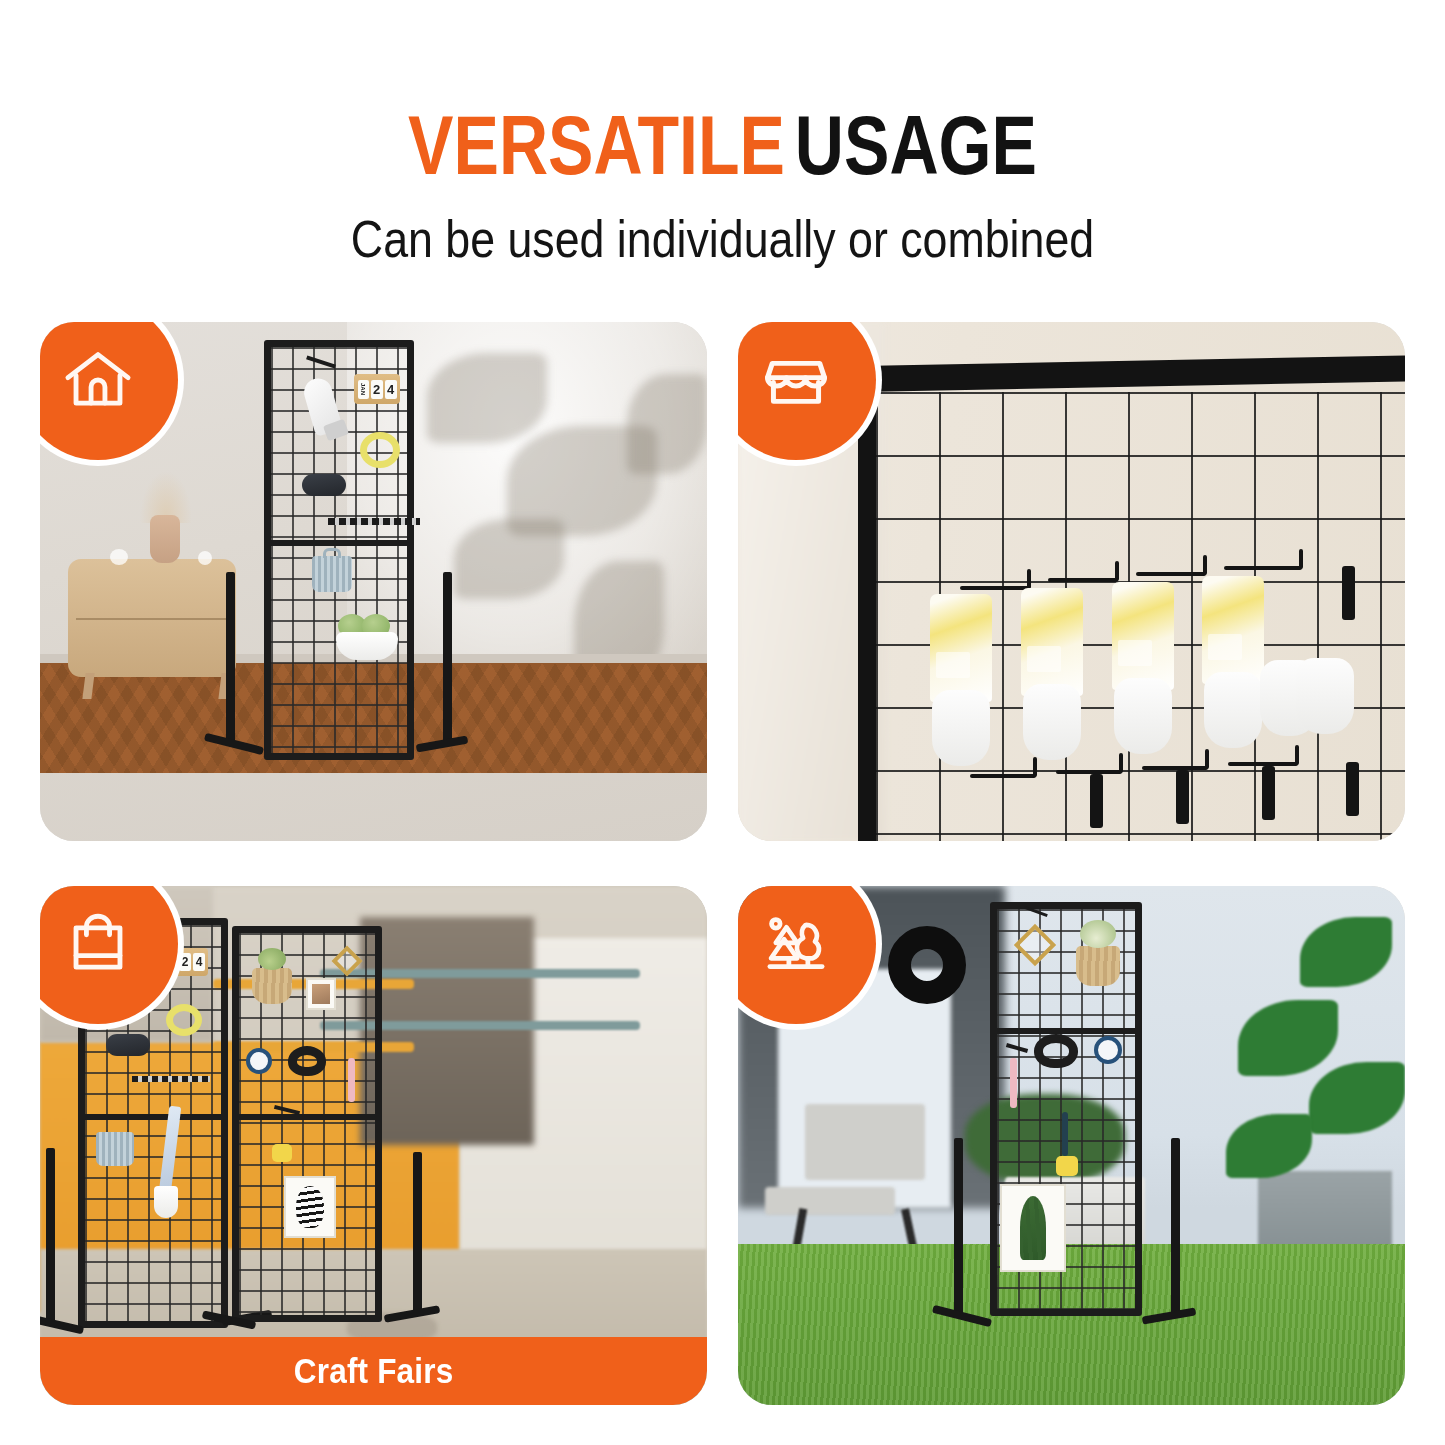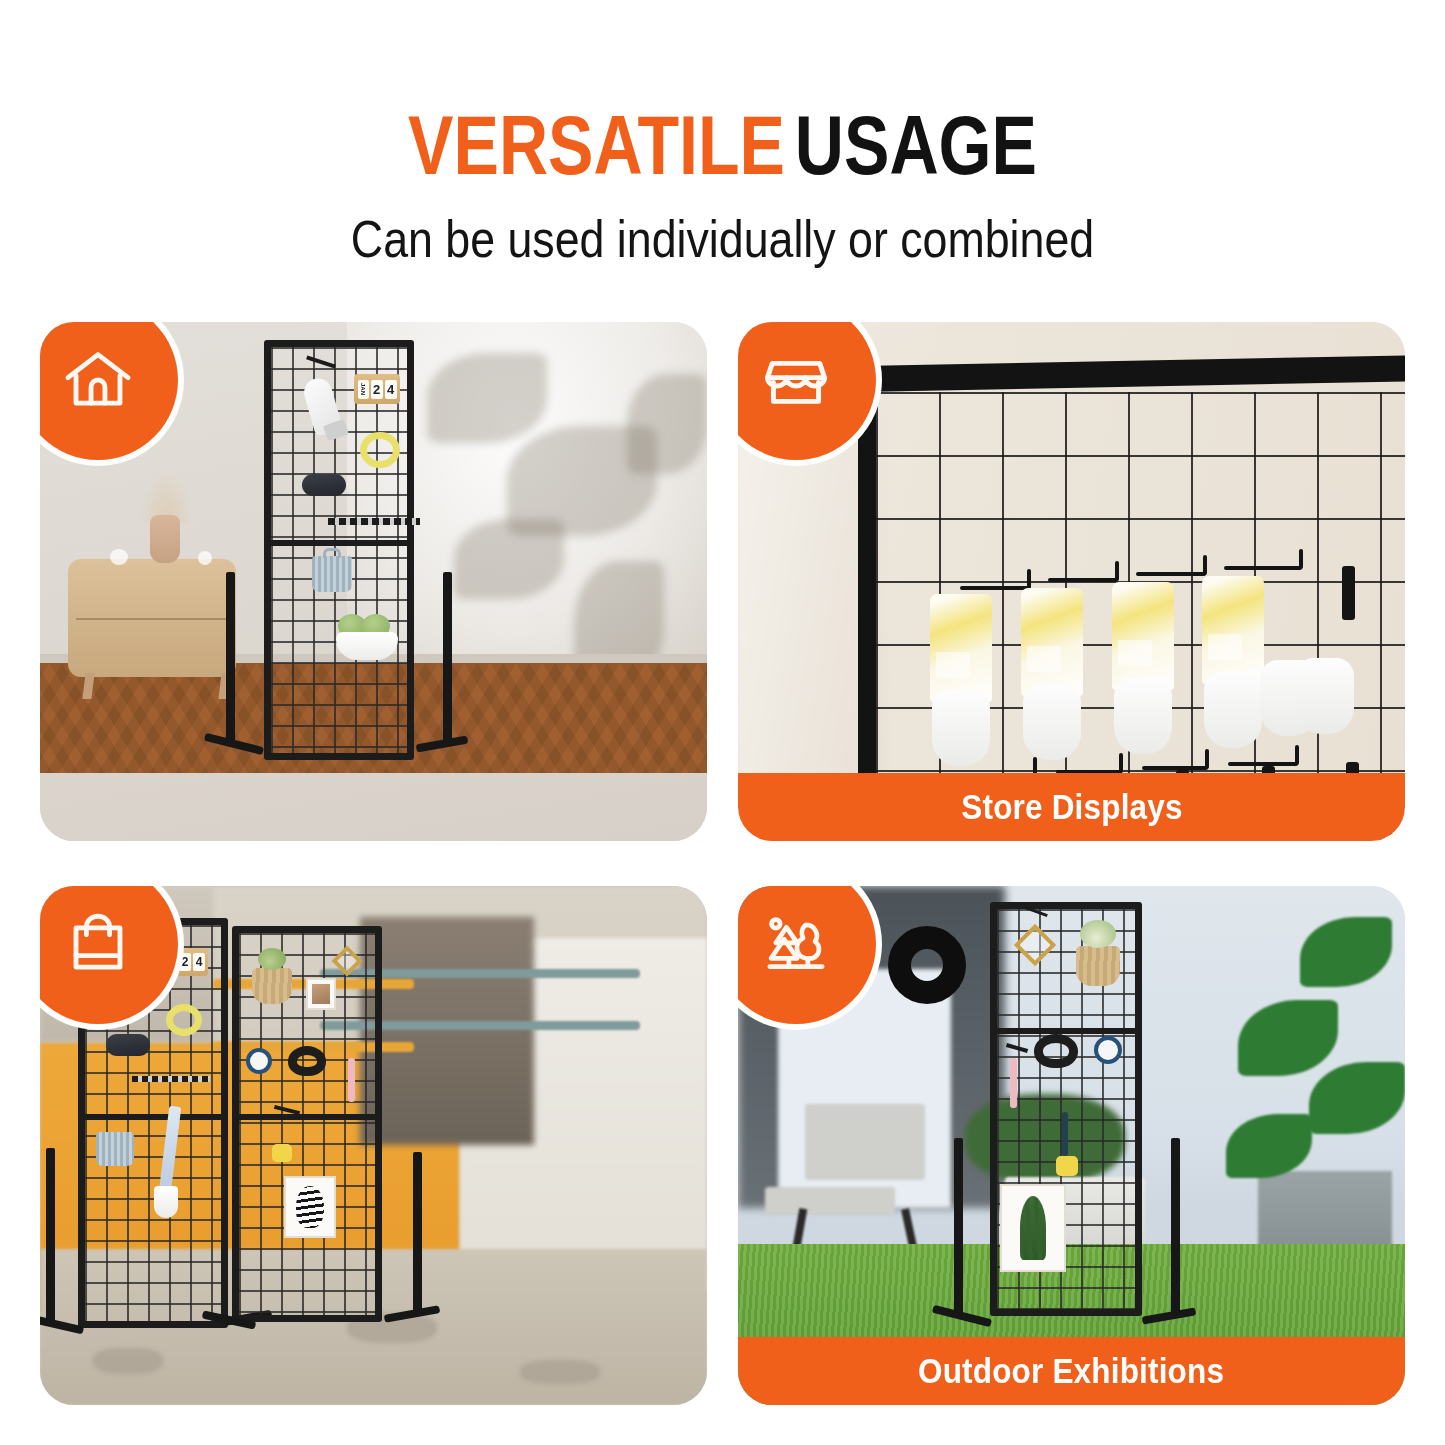--- a/index.html
+++ b/index.html
@@ -365,23 +365,20 @@
 
     <div class="badge">
       <span>
         <svg width="76" height="76" viewBox="0 0 64 64" fill="none" stroke="#fff7f2" stroke-width="4.2" stroke-linecap="round" stroke-linejoin="round">
           <path d="M12 18 h40 l4 12 H8 z"></path>
           <path d="M8 30 a8 7 0 0 0 16 0 a8 7 0 0 0 16 0 a8 7 0 0 0 16 0"></path>
           <path d="M13 34 V50 h38 V34"></path>
         </svg>
       </span>
     </div>
-    <div class="caption">
-      <span>Store Displays</span>
-    </div>
   </div>
 
   <div class="panel">
     <div class="photo">
       <div class="p3-bg"></div>
       <div class="p3-shop"></div>
       <div class="p3-wallY"></div>
       <div class="p3-wallW"></div>
       <div class="p3-win"></div>
       <div class="p3-artwall"></div>
@@ -447,20 +444,23 @@
     </div>
 
     <div class="badge">
       <span>
         <svg width="74" height="74" viewBox="0 0 64 64" fill="none" stroke="#fff7f2" stroke-width="4.2" stroke-linecap="round" stroke-linejoin="round">
           <path d="M13 18 h38 v34 H13 z"></path>
           <path d="M22 24 V17 a10 9 0 0 1 20 0 v7"></path>
           <path d="M13 42 h38"></path>
         </svg>
       </span>
+    </div>
+    <div class="caption">
+      <span>Craft Fairs</span>
     </div>
   </div>
 
   <div class="panel">
     <div class="photo">
       <div class="p4-sky"></div>
       <div class="p4-bldg"></div>
       <div class="p4-white"></div>
       <div class="p4-ring" style="left:150px;top:40px;"></div>
       <div class="p4-bush" style="left:34%;top:40%;width:160px;height:90px;"></div>
@@ -509,18 +509,15 @@
           <circle cx="15" cy="15" r="3.6"></circle>
           <path d="M24 18 L33 31 H15 z"></path>
           <path d="M22 28 L33 44 H11 z"></path>
           <path d="M26 44 V50"></path>
           <path d="M40 16 a9 9 0 0 1 8 14 a8 8 0 0 1 -2 14 h-6 a9 9 0 0 1 -2 -17 a9 9 0 0 1 2 -11 z"></path>
           <path d="M42 44 V50"></path>
           <path d="M10 51 h44"></path>
         </svg>
       </span>
     </div>
-    <div class="caption">
-      <span>Outdoor Exhibitions</span>
-    </div>
   </div>
 
 </div>
 
 </body></html>

